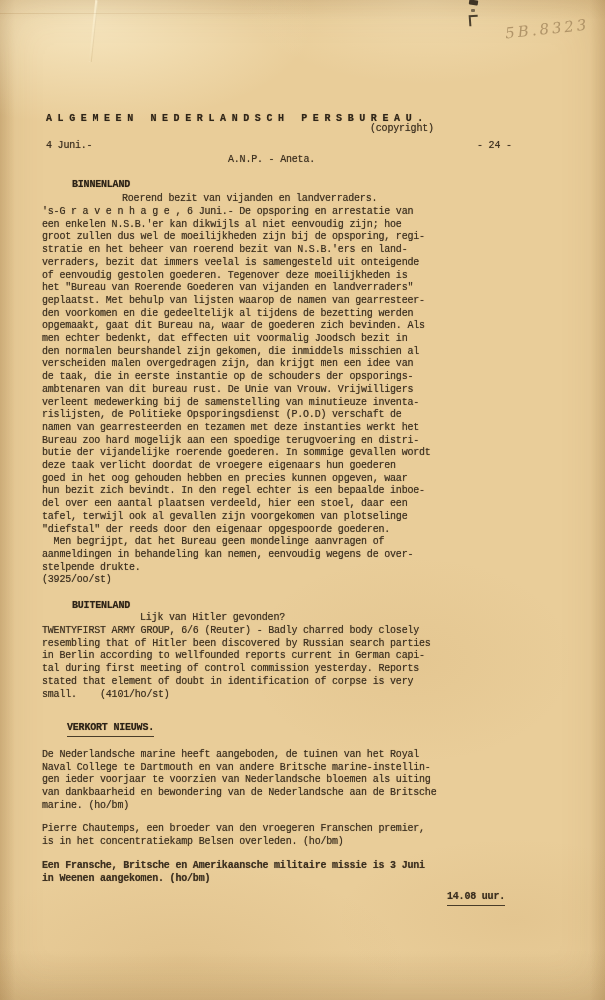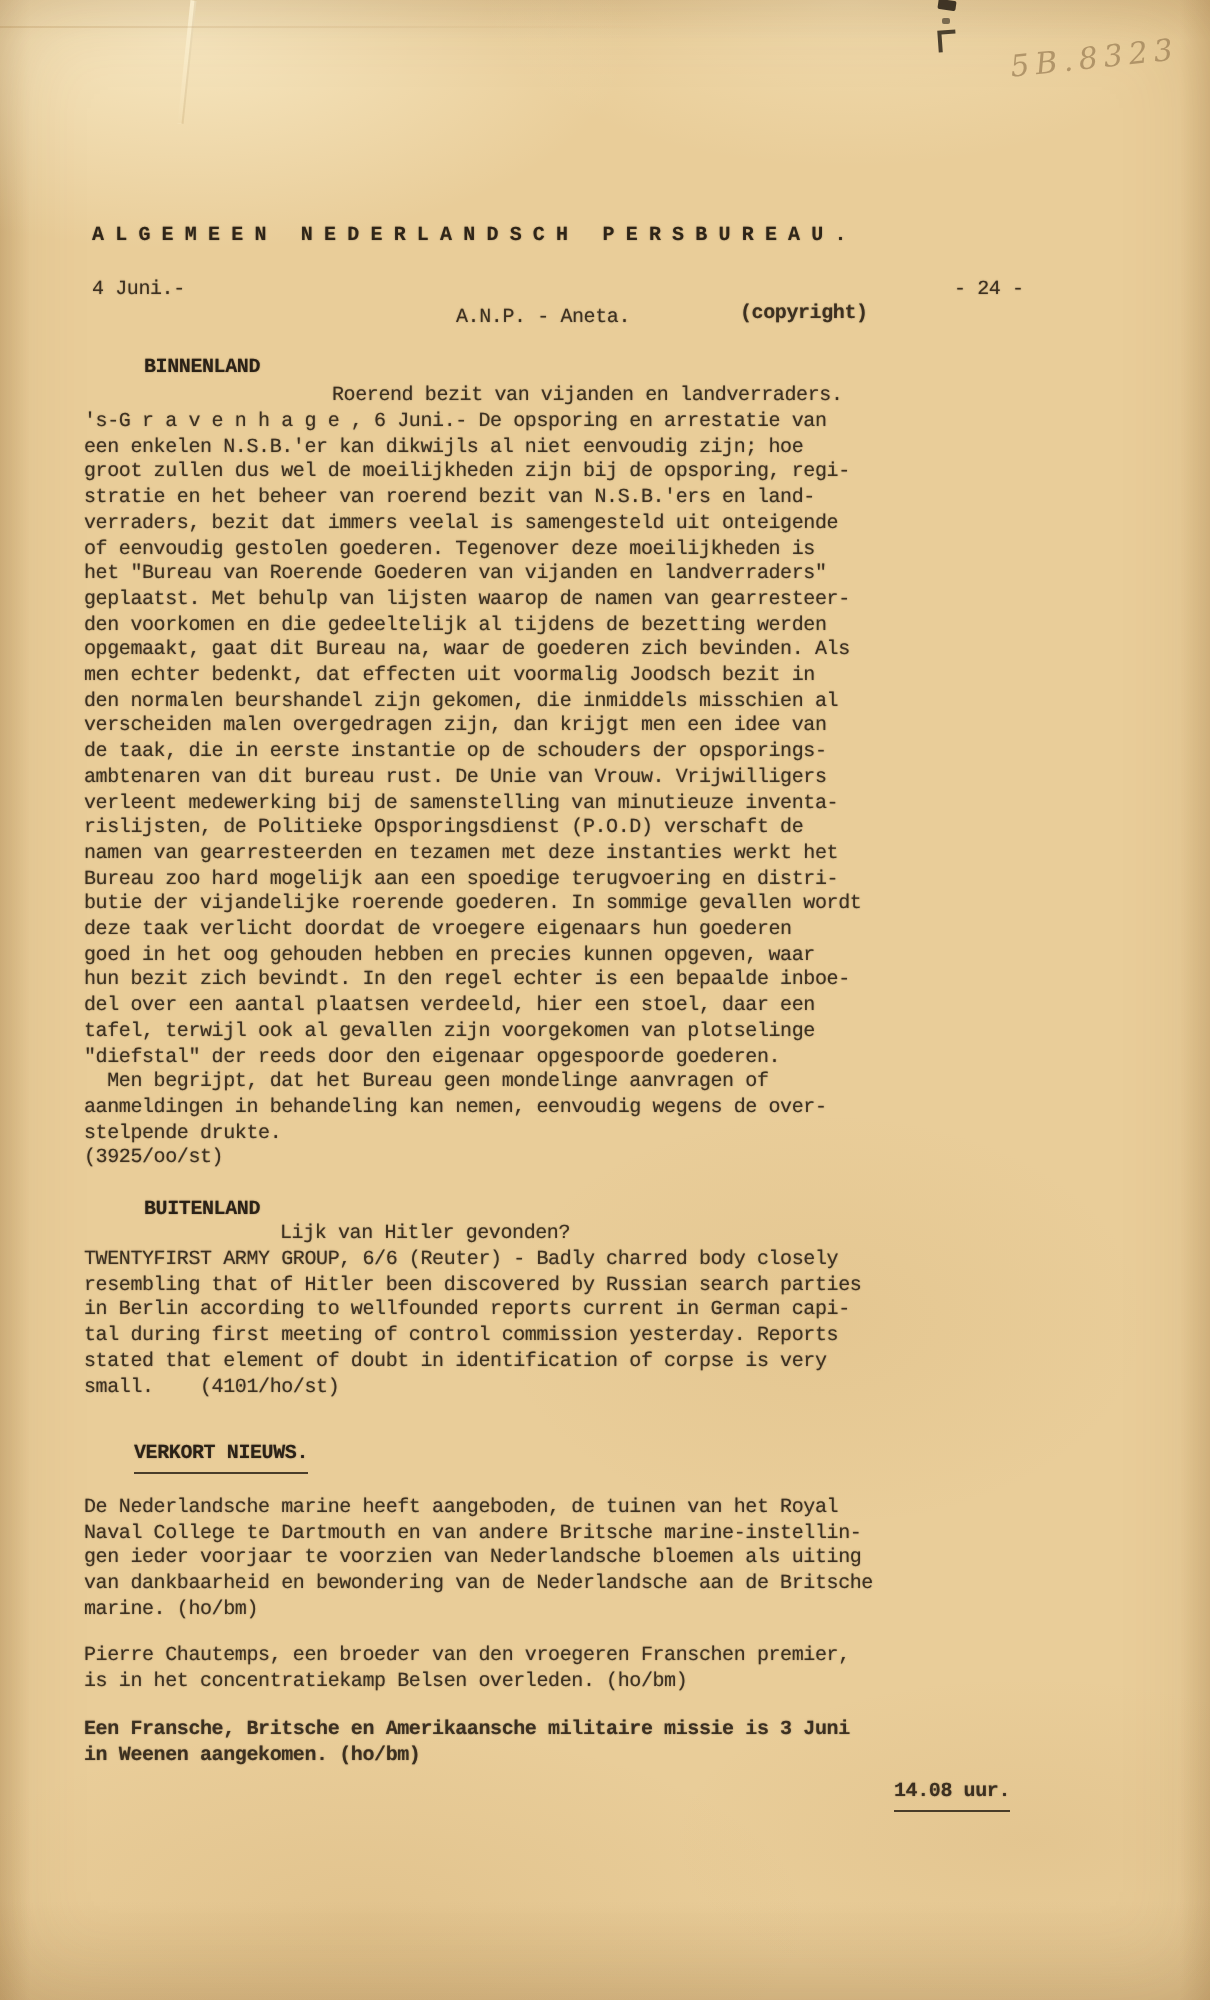--- a/index.html
+++ b/index.html
@@ -42,25 +42,25 @@
     padding-bottom: 1px;
     display: inline-block;
   }
   .agency-title {
     top: 113px; left: 46px;
     font-weight: bold;
     color: rgba(40,31,20,0.93);
   }
   .hdr-date { top: 140px; left: 46px; }
   .hdr-credit { top: 154px; left: 228px; }
-  .hdr-copyright { top: 152px; left: 370px; font-weight: bold; }
+  .hdr-copyright { top: 123px; left: 370px; }
   .hdr-page { top: 140px; left: 477px; }
 
   .sec1-heading { top: 179px; left: 47px; }
-  .sec1-title { top: 193px; left: 122px; margin-left: 44px; }
+  .sec1-title { top: 193px; left: 122px; }
   .sec1-body { top: 206px; left: 42px; }
 
   .sec2-heading { top: 600px; left: 47px; text-align: right; }
   .sec2-title { top: 612px; left: 140px; }
   .sec2-body { top: 625px; left: 42px; }
 
   .sec3-heading { top: 722px; left: 42px; }
   .sec3-item1 { top: 749px; left: 42px; }
   .sec3-item2 { top: 823px; left: 42px; }
   .sec3-item3 { top: 860px; left: 42px; font-weight: bold; }

